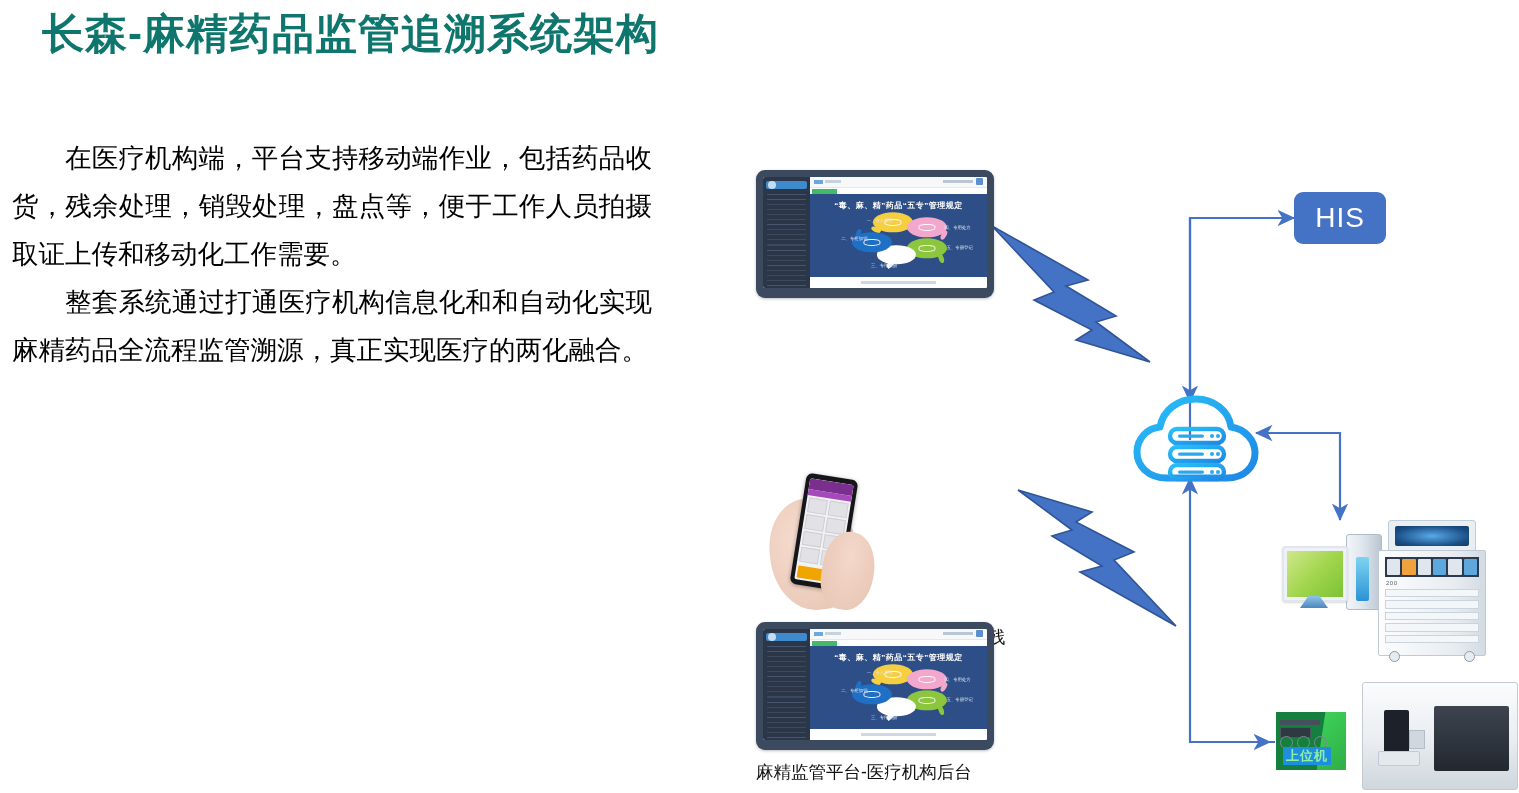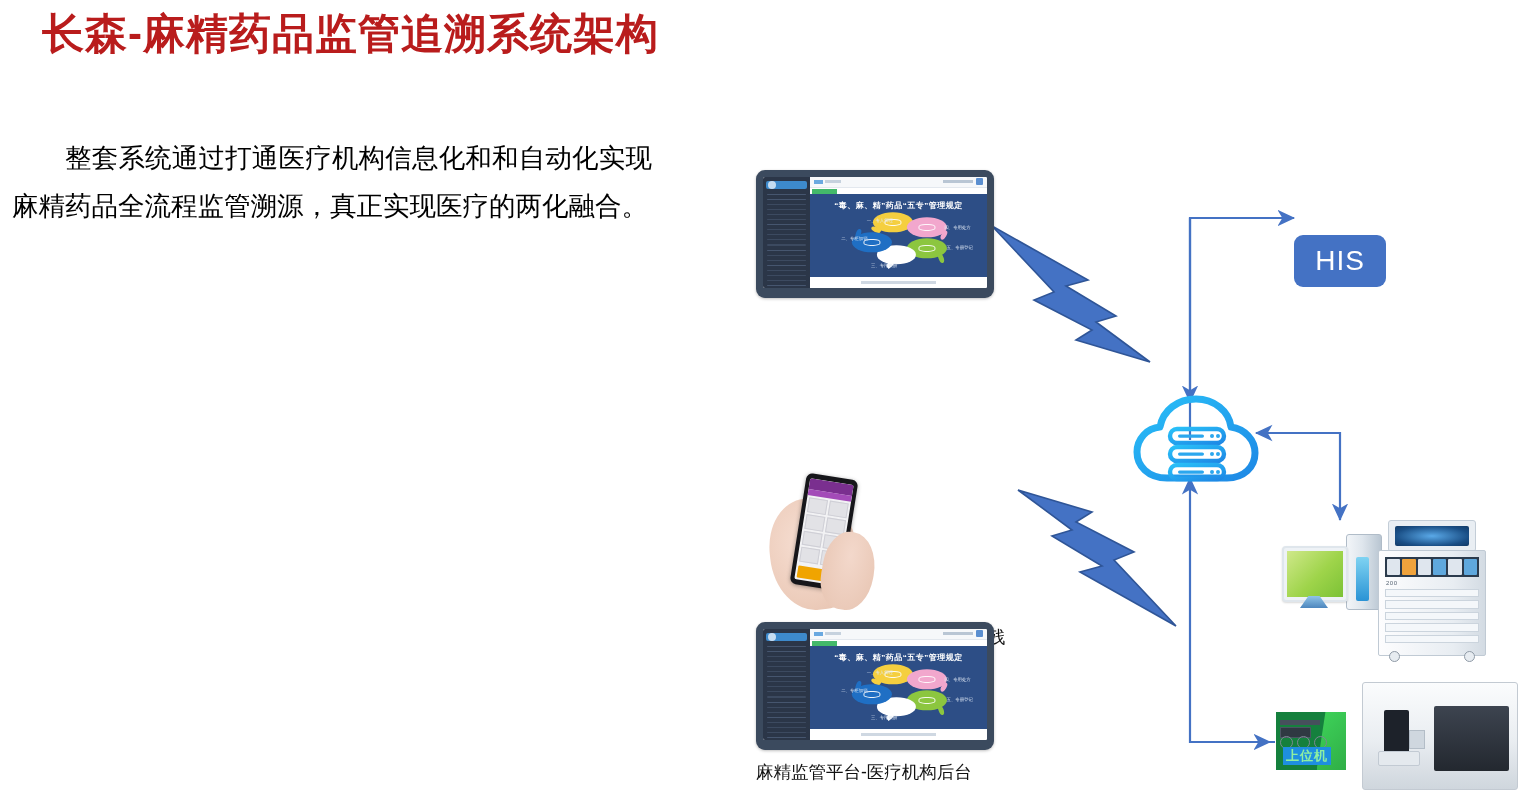--- a/index.html
+++ b/index.html
@@ -208,23 +208,24 @@
     background:#1e8fe0;color:#8ff0a0;font-size:13px;font-weight:bold;
     padding:0 3px;letter-spacing:1px;}
 
   svg{display:block;overflow:visible;}
 </style>
 </head>
 <body>
 
 <div id="page">
 
-  <div class="page-title" style="color: #b91c1c;">长森-麻精药品监管追溯系统架构</div>
+  <div class="page-title" style="color: #0f766e;">长森-麻精药品监管追溯系统架构</div>
 
   <div class="text-col">
+    <p class="para">在医疗机构端，平台支持移动端作业，包括药品收货，残余处理，销毁处理，盘点等，便于工作人员拍摄取证上传和移动化工作需要。</p>
     <p class="para">整套系统通过打通医疗机构信息化和和自动化实现麻精药品全流程监管溯源，真正实现医疗的两化融合。</p>
   </div>
 
   <div class="diagram">
 
     <svg style="position:absolute;left:0;top:0;width:829px;height:673px;">
       <defs>
         <marker id="ah" markerWidth="9" markerHeight="9" refX="7.5" refY="4.5" orient="auto">
           <path d="M0,0.8 L8,4.5 L0,8.2 L2.2,4.5 Z" fill="#4472c4"></path>
         </marker>
@@ -241,21 +242,21 @@
       <path d="M500,622 L580,622" fill="none" stroke="#4472c4" stroke-width="2.2" marker-end="url(#ah)"></path>
     </svg>
 
     <svg class="bolt" style="left:298px;top:98px;width:170px;height:150px;" viewBox="0 0 170 150">
       <polygon points="4,8 100,62 78,68 128,98 108,104 162,144 88,122 104,112 46,82 66,74" fill="#4472c4" stroke="#2f5597" stroke-width="1.6"></polygon>
     </svg>
     <svg class="bolt" style="left:320px;top:362px;width:170px;height:150px;" viewBox="0 0 170 150">
       <polygon points="166,6 70,60 92,66 42,96 62,102 8,142 82,120 66,110 124,80 104,72" transform="scale(1,-1) translate(0,-150)" fill="#4472c4" stroke="#2f5597" stroke-width="1.6"></polygon>
     </svg>
 
-    <div class="his" style="left:604px;top:72px;width:92px;height:52px;margin-top:43px;">
+    <div class="his" style="left:604px;top:72px;width:92px;height:52px;">
       <span>HIS</span>
     </div>
 
     <svg class="cloud" style="left:444px;top:276px;width:125px;height:92px;" viewBox="0 0 125 92">
       <defs>
         <linearGradient id="cg" x1="0" y1="0" x2="1" y2="1">
           <stop offset="0%" stop-color="#29c0f8"></stop>
           <stop offset="100%" stop-color="#1e88e5"></stop>
         </linearGradient>
       </defs>

